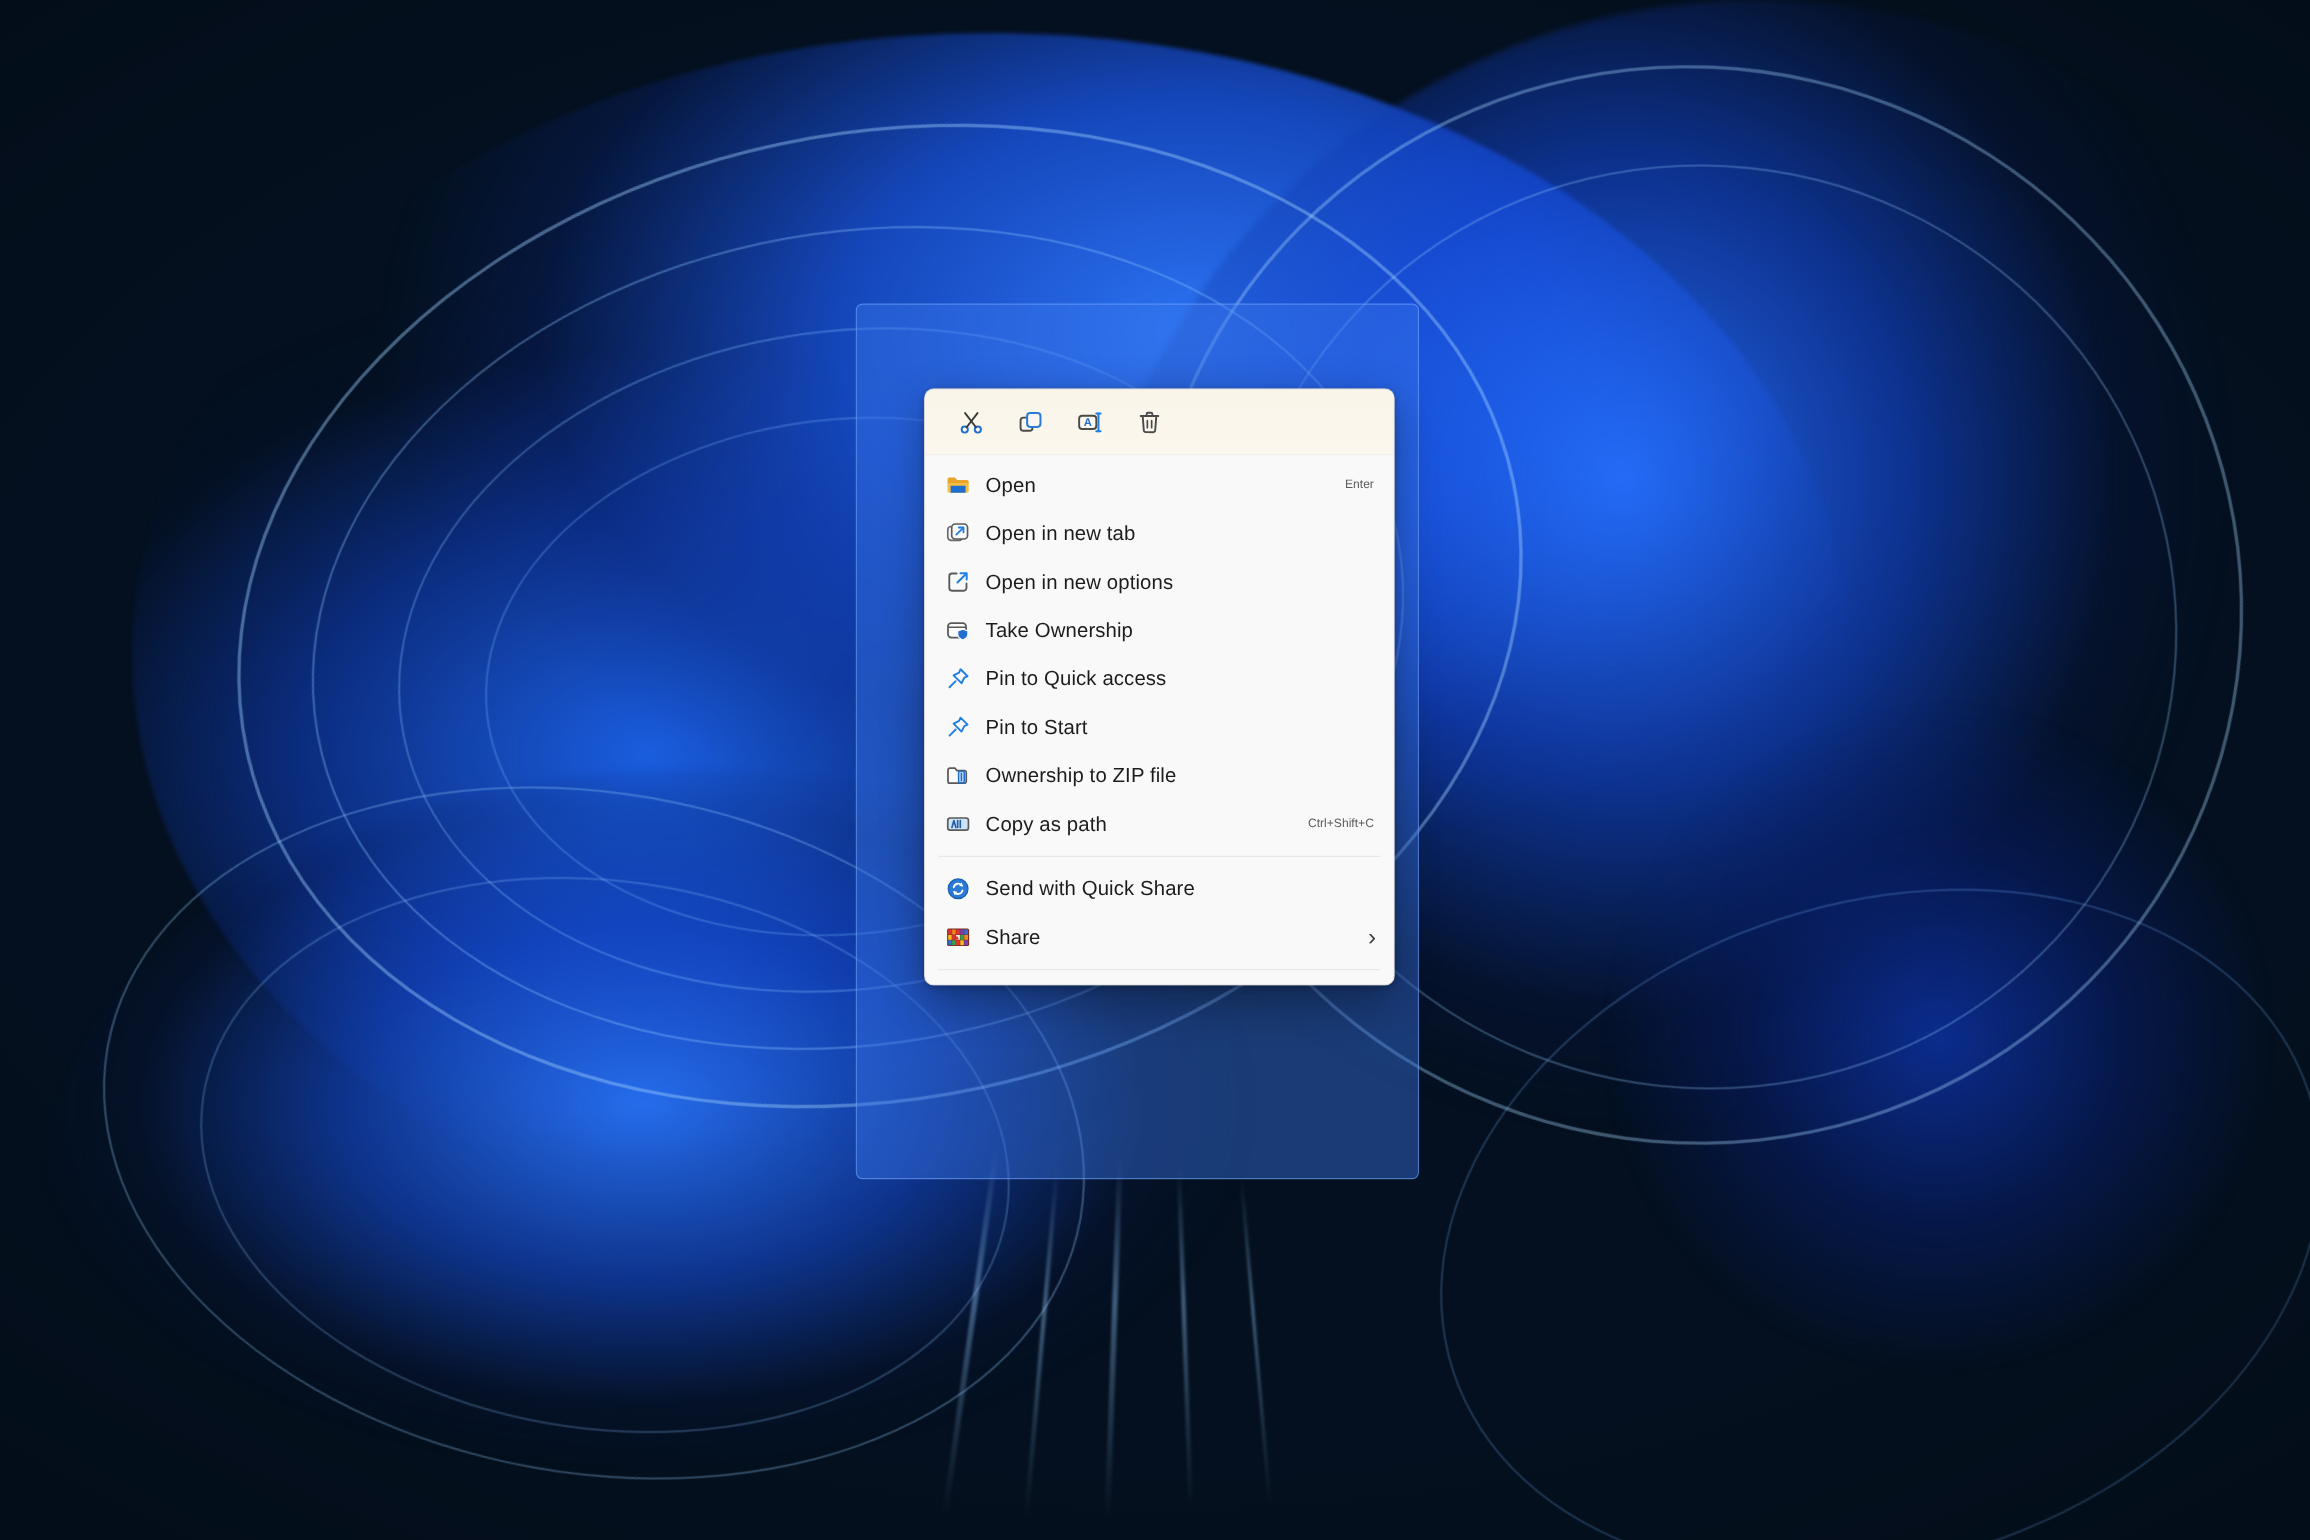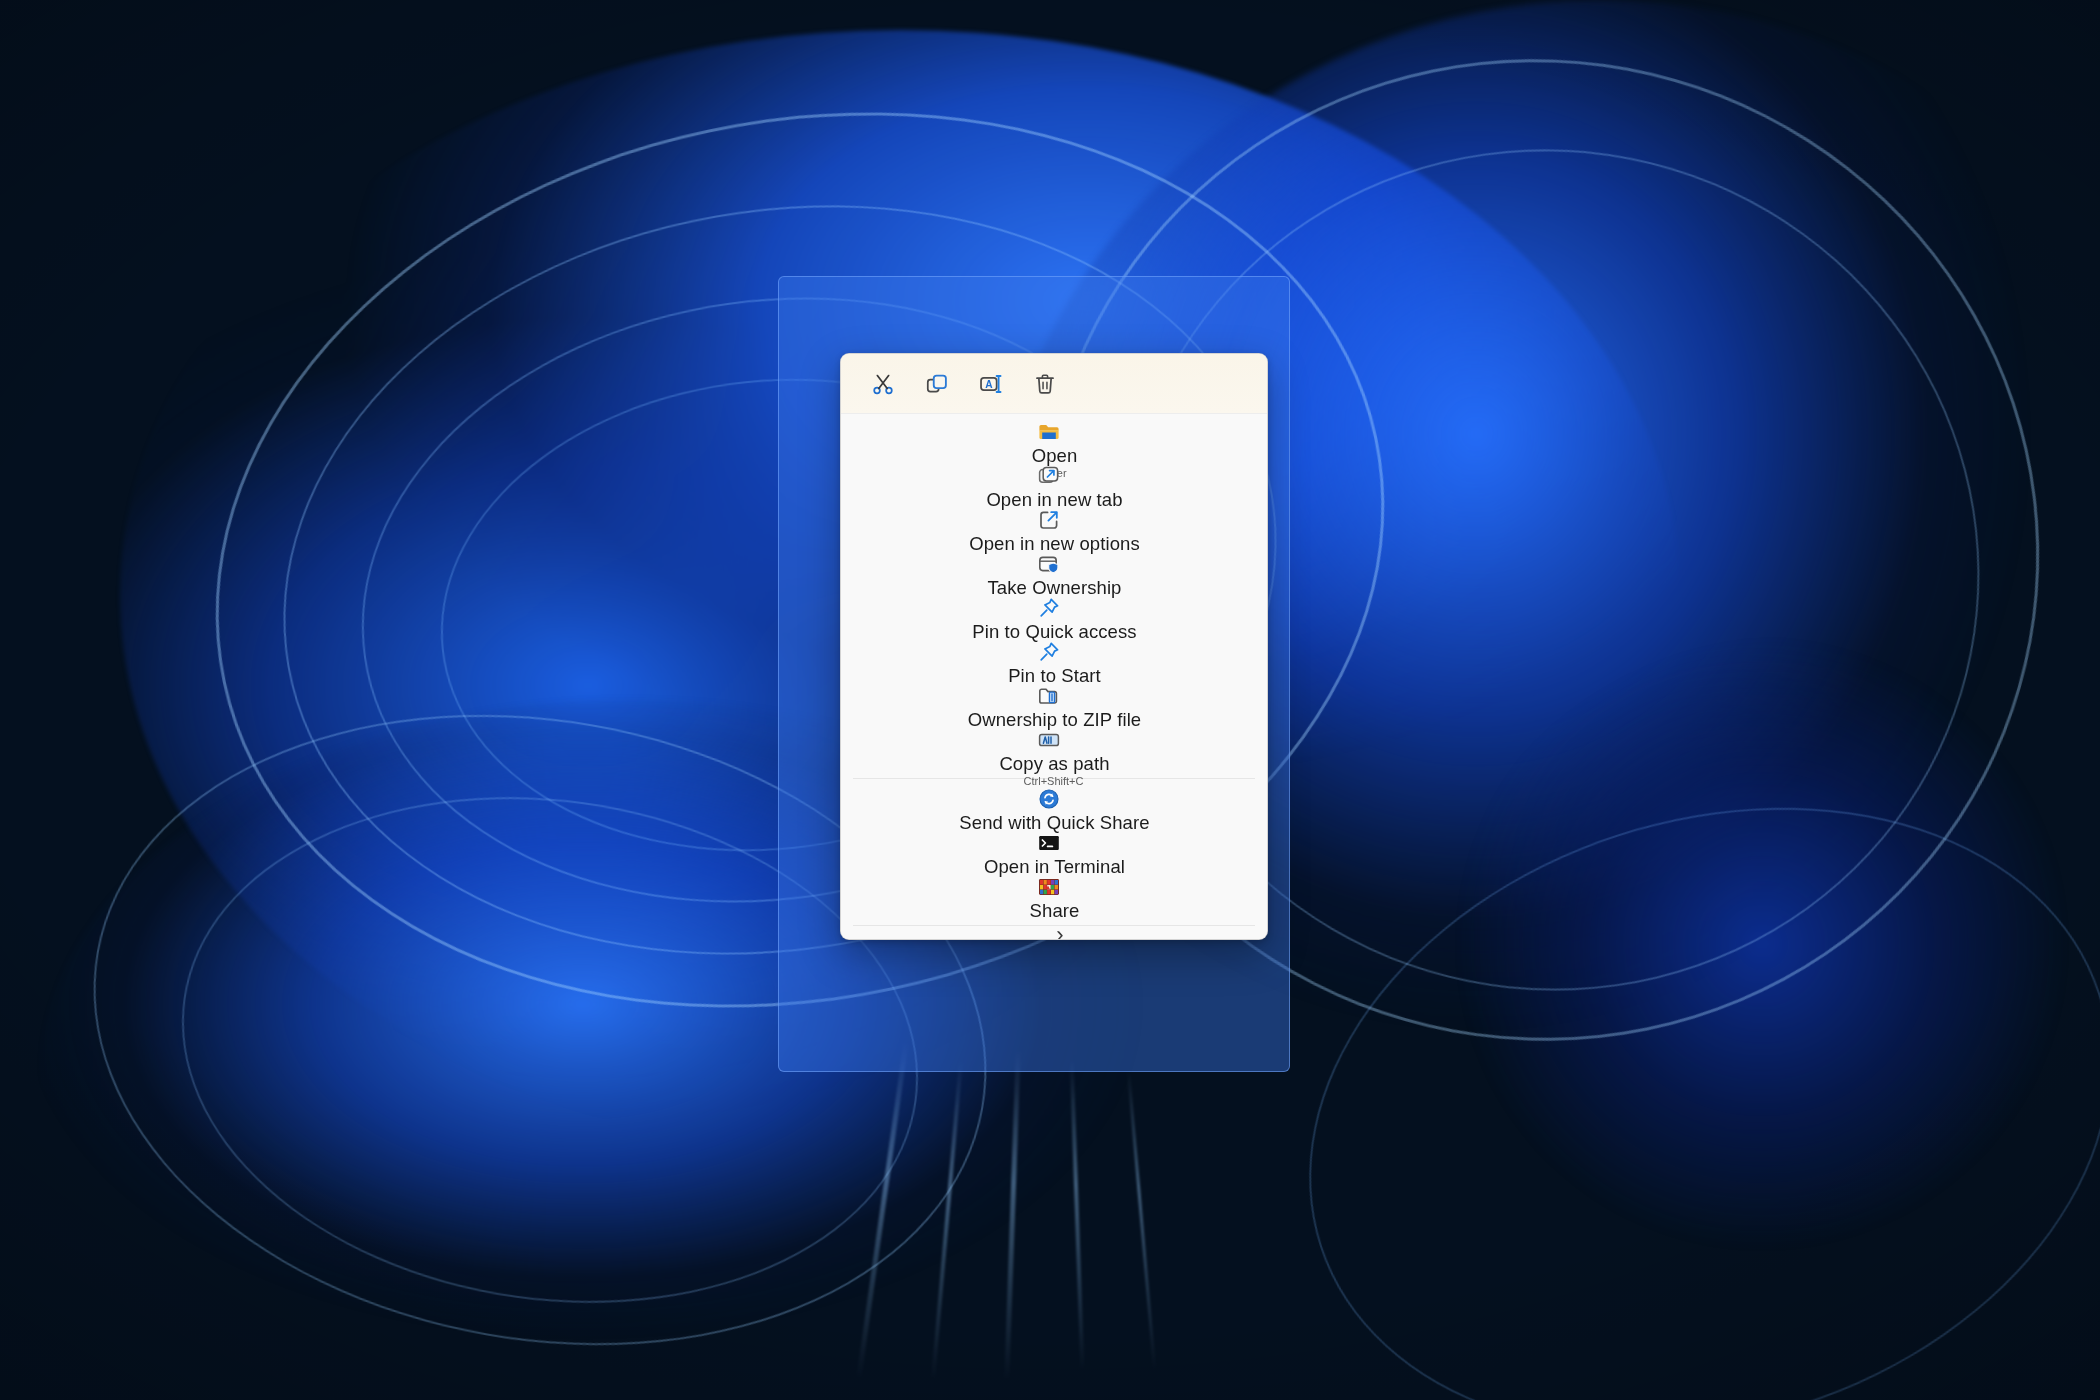--- a/index.html
+++ b/index.html
@@ -158,21 +158,20 @@
   
   .menu-body { padding: 5px 0 6px 0; background: #f9f9f9; }
 
   .menu-item {
     position: relative;
     display: flex;
     align-items: center;
     height: 44px;
     padding: 0 16px 0 17px;
     cursor: default;
-    flex-direction: column;
   }
 
   .mi-icon {
     width: 26px;
     height: 26px;
     flex: 0 0 26px;
     display: flex;
     align-items: center;
     justify-content: center;
     margin-right: 12px;
@@ -399,31 +398,20 @@
             <path d="M8 10.6 A4.2 4.2 0 0 1 15.6 9.2" stroke="#ffffff" stroke-width="1.7" stroke-linecap="round" fill="none"></path>
             <path d="M16 13.4 A4.2 4.2 0 0 1 8.4 14.8" stroke="#ffffff" stroke-width="1.7" stroke-linecap="round" fill="none"></path>
             <path d="M15.2 6.2 L16 9.4 L12.9 9.6 Z" fill="#ffffff"></path>
             <path d="M8.8 17.8 L8 14.6 L11.1 14.4 Z" fill="#ffffff"></path>
           </svg>
         </span>
         <span class="mi-label">Send with Quick Share</span>
         <span class="mi-shortcut"></span>
       </div>
 
-      <div class="menu-item">
-        <span class="mi-icon">
-          <svg width="24" height="24" viewBox="0 0 24 24" fill="none">
-            <rect x="2.2" y="5" width="19.6" height="14" rx="1.2" fill="#141414"></rect>
-            <path d="M5.4 9 L8.4 12 L5.4 15" stroke="#ffffff" stroke-width="1.7" stroke-linecap="round" stroke-linejoin="round" fill="none"></path>
-            <path d="M10.6 15.4 H15.4" stroke="#ffffff" stroke-width="1.7" stroke-linecap="round"></path>
-          </svg>
-        </span>
-        <span class="mi-label">Open in Terminal</span>
-        <span class="mi-shortcut"></span>
-      </div>
 
       <div class="menu-item">
         <span class="mi-icon">
           <svg width="24" height="24" viewBox="0 0 24 24">
             <rect x="2" y="4" width="20" height="16" rx="1.4" fill="#7a2a20"></rect>
             <rect x="3" y="5" width="3.2" height="4.6" fill="#e2342a"></rect>
             <rect x="6.6" y="5" width="3.2" height="4.6" fill="#f08a1c"></rect>
             <rect x="10.2" y="5" width="3.4" height="4.6" fill="#e2342a"></rect>
             <rect x="14" y="5" width="3.2" height="4.6" fill="#7a3fb5"></rect>
             <rect x="17.6" y="5" width="3.4" height="4.6" fill="#2f6fd0"></rect>

